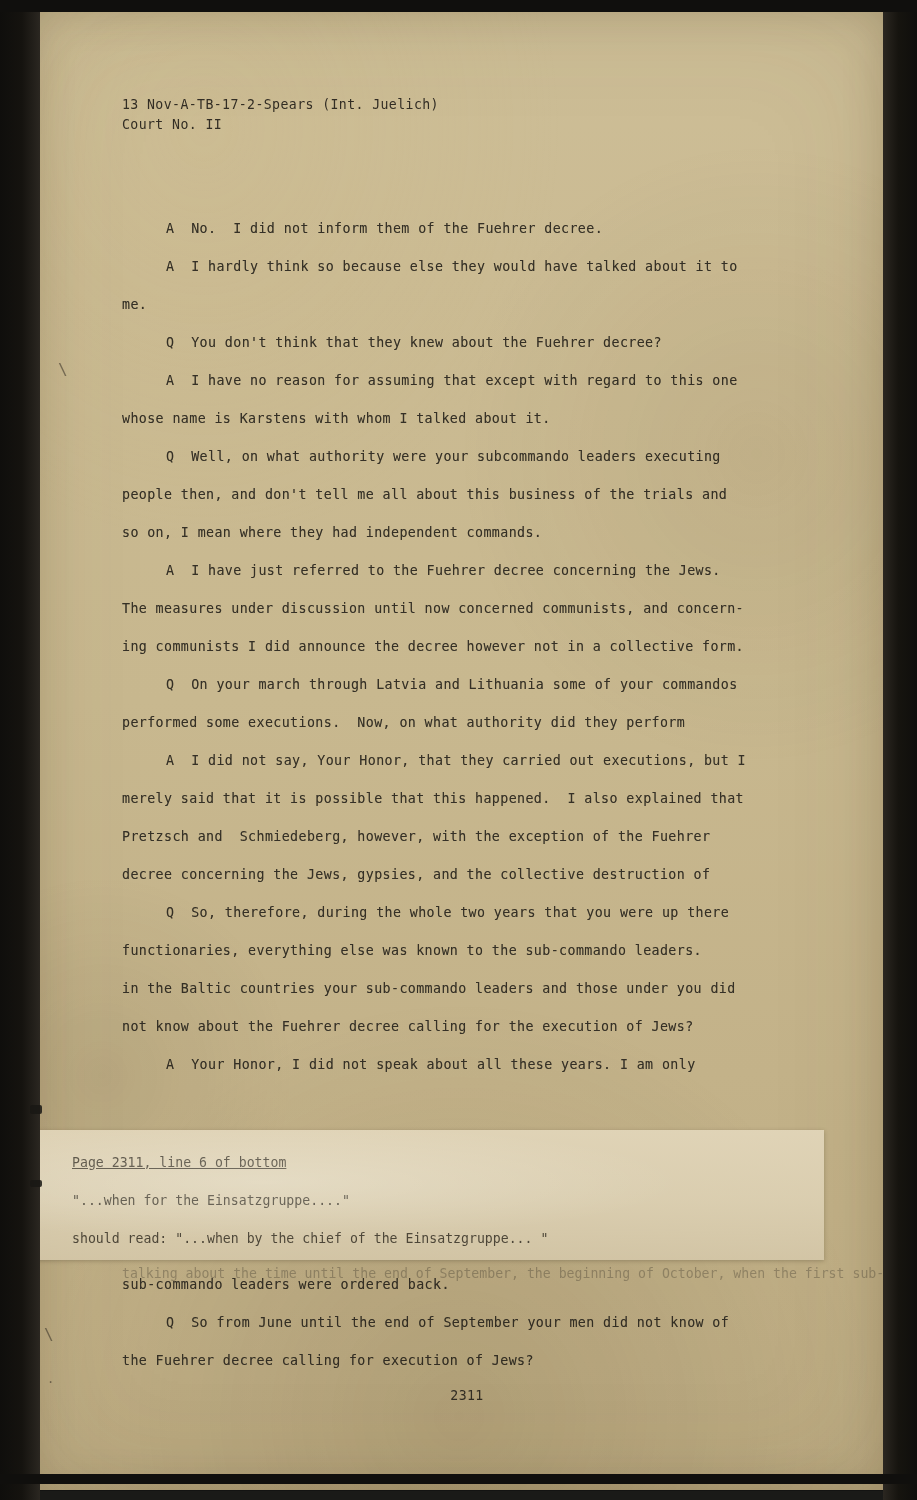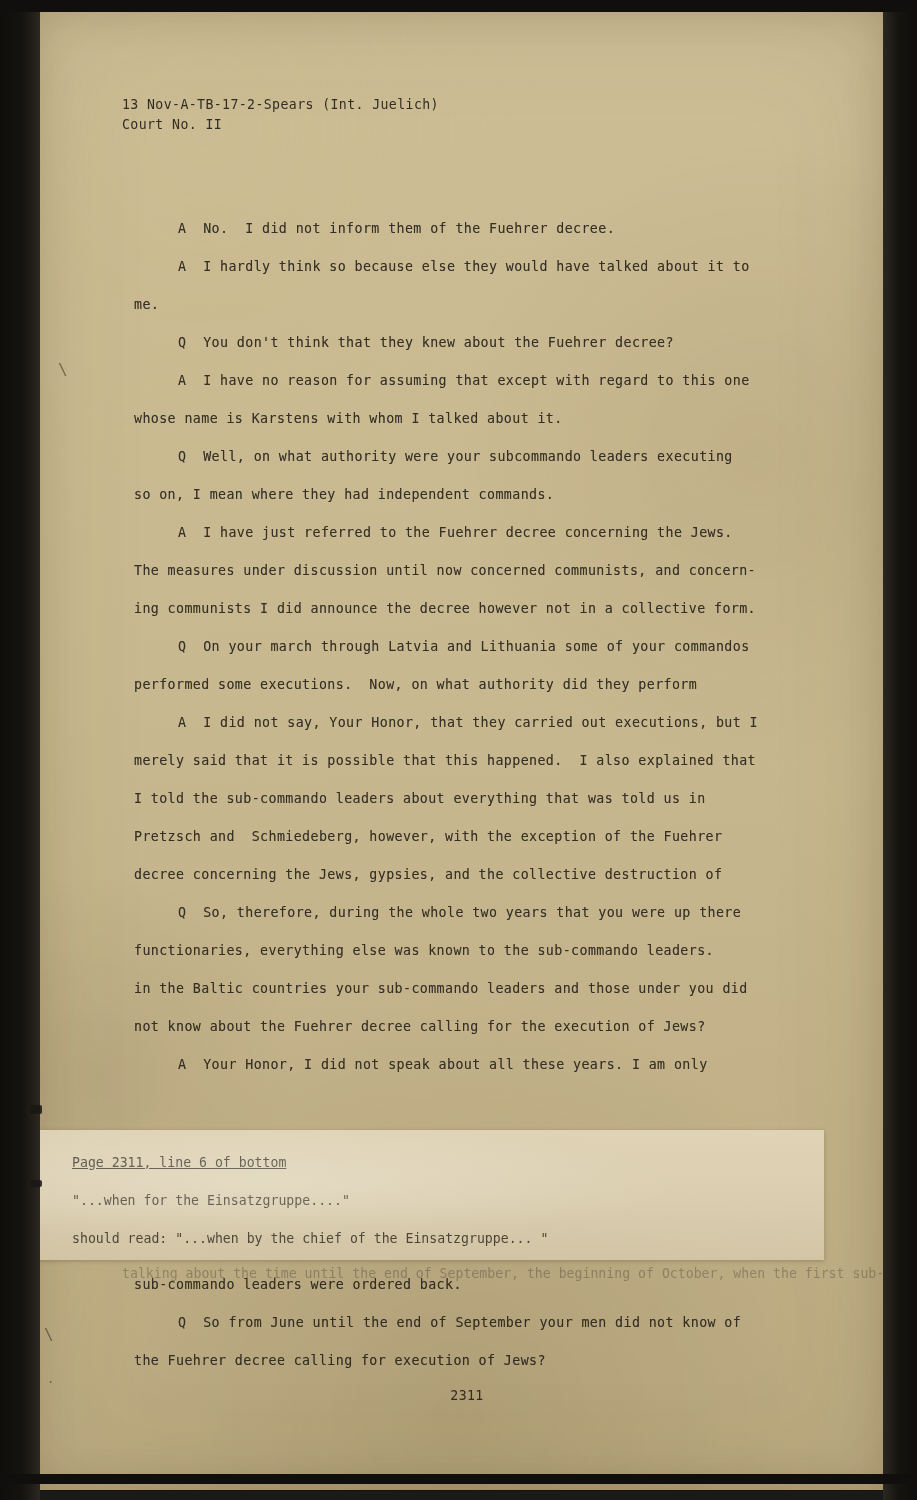--- a/index.html
+++ b/index.html
@@ -119,21 +119,21 @@
     white-space: pre;
   }
 
   .body-text {
     position: absolute;
     left: 88px;
     top: 200px;
     width: 690px;
   }
   .para {
-    margin: 0 0 0 12px;
+    margin: 0 0 0 0;
     line-height: 38px;
     white-space: pre-wrap;
     color: #353026;
     text-shadow: 0 0 0.6px rgba(53,48,38,0.35);
   }
   .para .ind { display: inline-block; width: 44px; }
 
   .page-number {
     position: absolute;
     left: 8px;
@@ -206,29 +206,29 @@
 <span>Court No. II</span></div>
 
       <div class="body-text">
         <p class="para"><span class="ind"></span><span>A  No.  I did not inform them of the Fuehrer decree.</span></p>
         <p class="para"><span class="ind"></span><span>A  I hardly think so because else they would have talked about it to</span></p>
         <p class="para"><span>me.</span></p>
         <p class="para"><span class="ind"></span><span>Q  You don't think that they knew about the Fuehrer decree?</span></p>
         <p class="para"><span class="ind"></span><span>A  I have no reason for assuming that except with regard to this one</span></p>
         <p class="para"><span>whose name is Karstens with whom I talked about it.</span></p>
         <p class="para"><span class="ind"></span><span>Q  Well, on what authority were your subcommando leaders executing</span></p>
+        <p class="para"><span>people then, and don't tell me all about this business of the trials and</span></p>
         <p class="para"><span>so on, I mean where they had independent commands.</span></p>
         <p class="para"><span class="ind"></span><span>A  I have just referred to the Fuehrer decree concerning the Jews.</span></p>
         <p class="para"><span>The measures under discussion until now concerned communists, and concern-</span></p>
         <p class="para"><span>ing communists I did announce the decree however not in a collective form.</span></p>
         <p class="para"><span class="ind"></span><span>Q  On your march through Latvia and Lithuania some of your commandos</span></p>
         <p class="para"><span>performed some executions.  Now, on what authority did they perform</span></p>
         <p class="para"><span class="ind"></span><span>A  I did not say, Your Honor, that they carried out executions, but I</span></p>
         <p class="para"><span>merely said that it is possible that this happened.  I also explained that</span></p>
-        <p class="para"><span>I told the sub-commando leaders about everything that was told us in</span></p>
         <p class="para"><span>Pretzsch and  Schmiedeberg, however, with the exception of the Fuehrer</span></p>
         <p class="para"><span>decree concerning the Jews, gypsies, and the collective destruction of</span></p>
         <p class="para"><span class="ind"></span><span>Q  So, therefore, during the whole two years that you were up there</span></p>
         <p class="para"><span>functionaries, everything else was known to the sub-commando leaders.</span></p>
         <p class="para"><span>in the Baltic countries your sub-commando leaders and those under you did</span></p>
         <p class="para"><span>not know about the Fuehrer decree calling for the execution of Jews?</span></p>
         <p class="para"><span class="ind"></span><span>A  Your Honor, I did not speak about all these years. I am only</span></p>
       </div>
 
       <div class="body-text" style="top: 1180px;">

